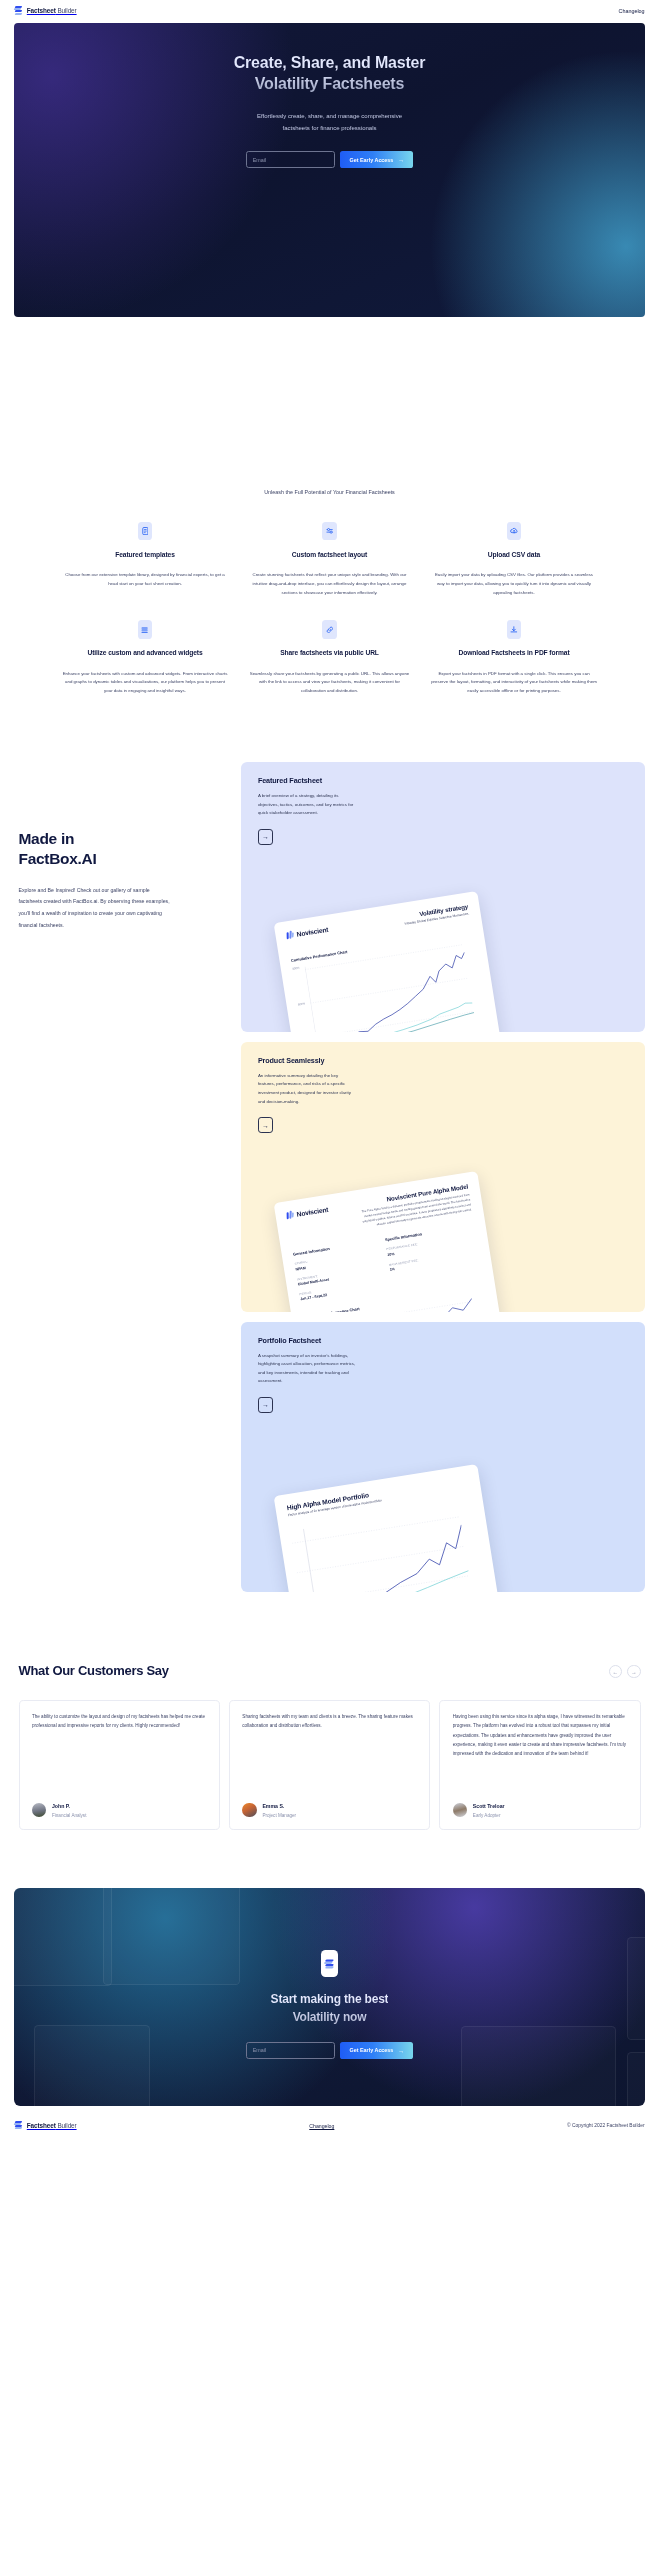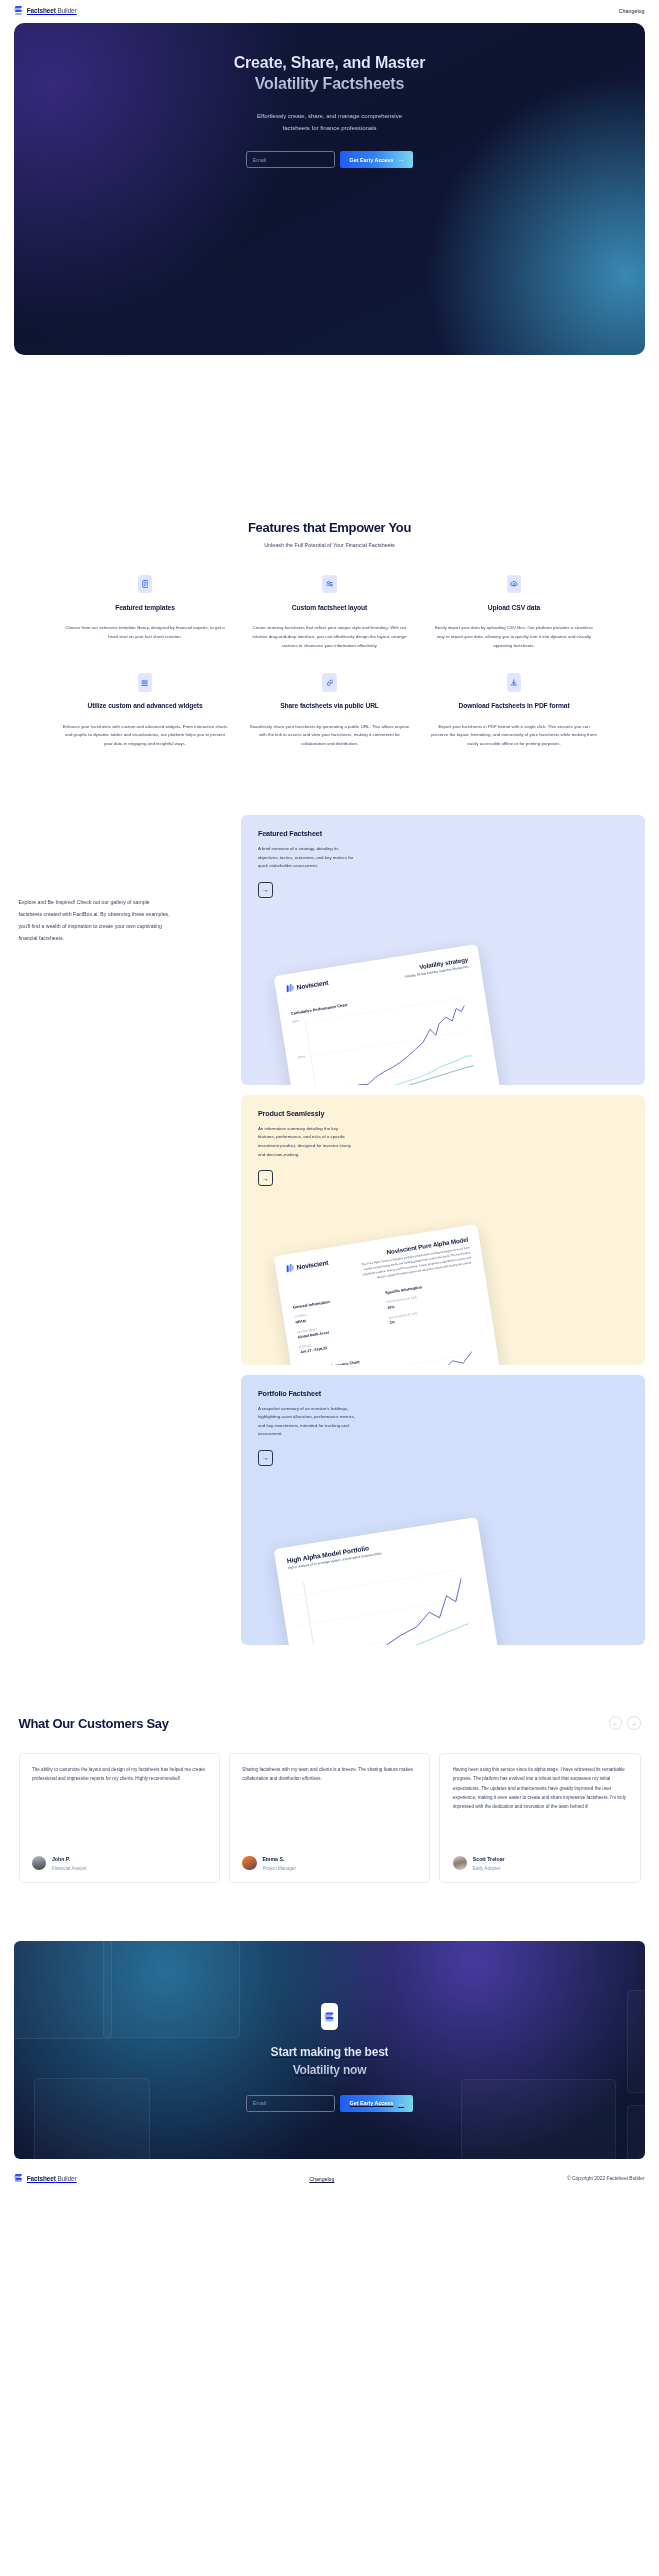--- a/index.html
+++ b/index.html
@@ -32,22 +32,22 @@
   .brand-mark i:nth-child(3){ left:1px;  top:4.6px;  width:6.7px; background:#2f4df0; transform:skewX(-22deg); }
   .brand-mark i:nth-child(4){ left:0.5px;  top:6.7px; width:7.2px; background:#97b3f5; transform:skewX(-22deg); }
   .brand-text { font-size: 6.4px; letter-spacing:-0.1px; }
   .brand-text b { font-weight: 700; color:#101840; }
   .brand-text span { font-weight: 400; color:#3d4466; }
   .nav-link { font-size: 5.4px; color:#101840; text-decoration:none; }
 
   
   .hero {
     margin: 1px 14.4px 0 14.4px;
-    height: 332px;
-    border-radius: 10px;
+    height: 294px;
+    border-radius: 4px;
     position: relative;
     overflow: hidden;
     background:
       radial-gradient(circle at 6% 18%, rgba(84,56,180,.55) 0%, rgba(84,56,180,0) 38%),
       radial-gradient(circle at 97% 76%, rgba(70,175,220,.75) 0%, rgba(70,175,220,0) 30%),
       linear-gradient(155deg,#12183a 0%, #0e1430 45%, #101a3c 100%);
   }
   .hero-inner { position:relative; z-index:3; padding-top:29px; text-align:center; }
   .hero h1 {
     font-size: 16px;
@@ -137,21 +137,21 @@
   .prev-title { font-size:6.2px; font-weight:700; text-align:right; letter-spacing:-0.1px;}
   .prev-sub { font-size:3.2px; color:#3d4466; text-align:right; margin-top:2.1px; }
   .prev-body-text { font-size:2.8px; color:#3d4466; line-height:1.75; margin-top:2.6px; text-align:right;}
   .prev-chart-t { font-size:3.9px; font-weight:700; margin-top:13.4px; }
   .prev-sec-t { font-size:3.9px; font-weight:700; margin-top:11.3px; }
   .kv { font-size:2.8px; color:#9097b0; letter-spacing:0.2px; margin-top:5.7px;}
   .kv b { display:block; font-size:3.6px; color:#101840; margin-top:1.5px; letter-spacing:0;}
 
   
   .testi { margin-top: 62px; padding: 0 18.5px; }
-  .testi-head { display:flex; align-items:flex-start; justify-content:space-between; }
+  .testi-head { display:flex; align-items:flex-end; justify-content:space-between; }
   .testi-head h2 { font-size: 13px; font-weight:700; letter-spacing:-0.3px; }
   .arrows { display:flex; gap:5.2px; }
   .arrow-btn {
     width:13.4px;height:13.4px;border-radius:50%;border:0.5px solid #dcdfeb;background:#fff;
     display:flex;align-items:center;justify-content:center;color:#8b92ad;font-size:5.7px;
   }
   .tgrid { margin-top: 21.6px; display:grid; grid-template-columns:repeat(3,1fr); gap:9.3px; }
   .tcard {
     border:0.5px solid #e9ebf3; border-radius:4.6px; padding: 11.3px 12.4px;
     min-height: 130px; display:flex; flex-direction:column; justify-content:space-between;
@@ -159,21 +159,21 @@
   .tcard p { font-size: 4.6px; line-height: 2.0; color:#3d4466; }
   .tauthor { display:flex; align-items:center; gap:5.7px; margin-top:9.3px; }
   .tav { width:14.4px;height:14.4px;border-radius:50%; flex:none; }
   .tav.a1 { background: linear-gradient(170deg,#b9bcc6 0%, #6f7482 55%, #3c4a2e 100%); }
   .tav.a2 { background: linear-gradient(150deg,#f08a2c 0%, #c26336 45%, #4a4d5c 100%); }
   .tav.a3 { background: linear-gradient(165deg,#cfd3dd 0%, #8d7a68 50%, #d4d8e0 100%); }
   .tname { font-size: 5.2px; font-weight:700; }
   .trole { font-size: 4.6px; color:#8b92ad; margin-top:4.1px; }
 
   
-  .ctasec { margin: 58px 14.4px 0 14.4px; text-decoration: underline; }
+  .ctasec { margin: 58px 14.4px 0 14.4px; }
   .ctabox {
     border-radius: 6.2px; height: 218px; position:relative; overflow:hidden;
     background:
       radial-gradient(circle at 24% 14%, rgba(38,130,175,.78) 0%, rgba(38,130,175,0) 44%),
       radial-gradient(circle at 73% 9%, rgba(92,70,200,.72) 0%, rgba(92,70,200,0) 40%),
       linear-gradient(165deg,#14203f 0%, #101936 50%, #0d1530 100%);
     display:flex; flex-direction:column; align-items:center;
   }
   .deco { position:absolute; border-radius:4.6px; border:0.5px solid rgba(255,255,255,.07); background:rgba(255,255,255,.025); }
   .cta-logo {
@@ -228,21 +228,20 @@
       <button class="cta-btn">
         <span>Get Early Access</span>
         <span class="arr">→</span>
       </button>
     </div>
   </div>
 
 </section>
 
 <section class="features">
-  <h2>Features that Empower You</h2>
   <div class="lead">Unleash the Full Potential of Your Financial Factsheets</div>
   <div class="fgrid">
     <div class="fcard">
       <div class="ficon">
         <svg width="6.7" height="8.2" viewBox="0 0 13 16">
             <rect x="1.5" y="1" width="10" height="14" rx="2" fill="none" stroke="#1f5df5" stroke-width="1.6"></rect>
             <line x1="4" y1="5" x2="9" y2="5" stroke="#1f5df5" stroke-width="1.4"></line>
             <line x1="4" y1="8" x2="9" y2="8" stroke="#1f5df5" stroke-width="1.4"></line>
             <line x1="4" y1="11" x2="7" y2="11" stroke="#1f5df5" stroke-width="1.4"></line>
           </svg>
@@ -303,20 +302,23 @@
           </svg>
       </div>
       <h3>Download Factsheets in PDF format</h3>
       <p>Export your factsheets in PDF format with a single click. This ensures you can preserve the layout, formatting, and interactivity of your factsheets while making them easily accessible offline or for printing purposes.</p>
     </div>
   </div>
 </section>
 
 <section class="made">
   <div class="made-left">
+    <h2>
+      <span>Made in</span><br><span>FactBox.AI</span>
+    </h2>
     <p>Explore and Be Inspired! Check out our gallery of sample factsheets created with FactBox.ai. By observing these examples, you'll find a wealth of inspiration to create your own captivating financial factsheets.</p>
   </div>
   <div class="made-right">
 
     <div class="gcard" style="background:#dde3fb">
       <h3>Featured Factsheet</h3>
       <div class="desc">A brief overview of a strategy, detailing its objectives, tactics, outcomes, and key metrics for quick stakeholder assessment.</div>
       <button class="gbtn">
           <span>→</span>
         </button>

